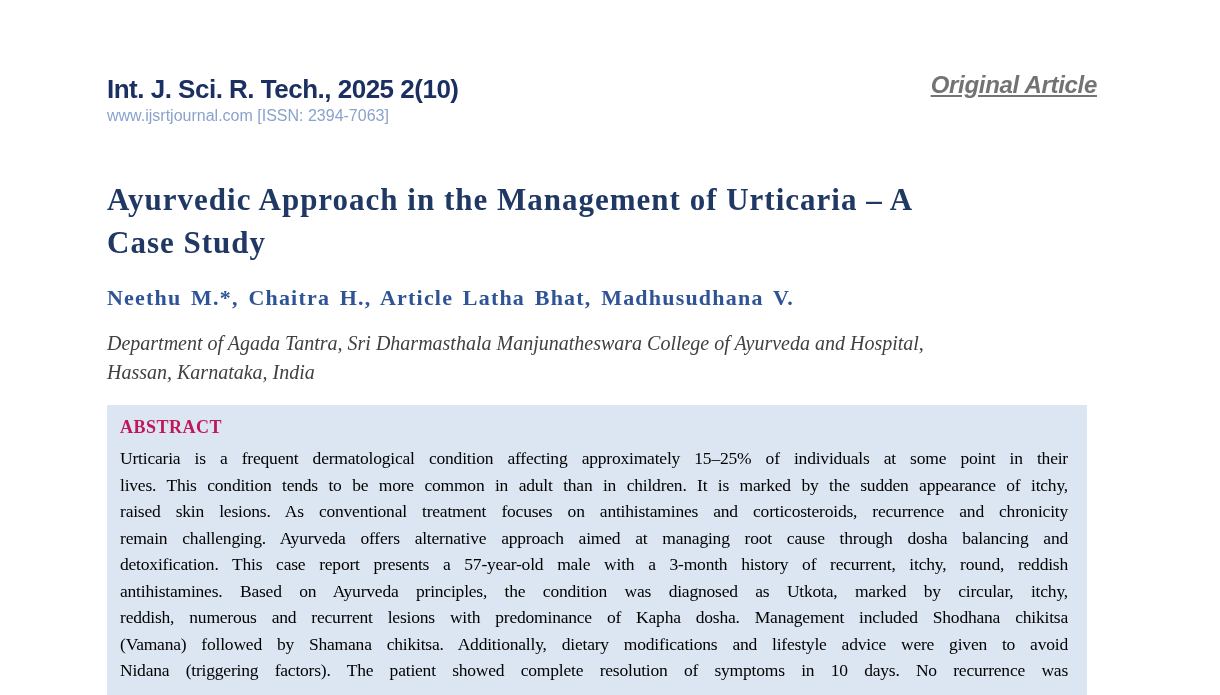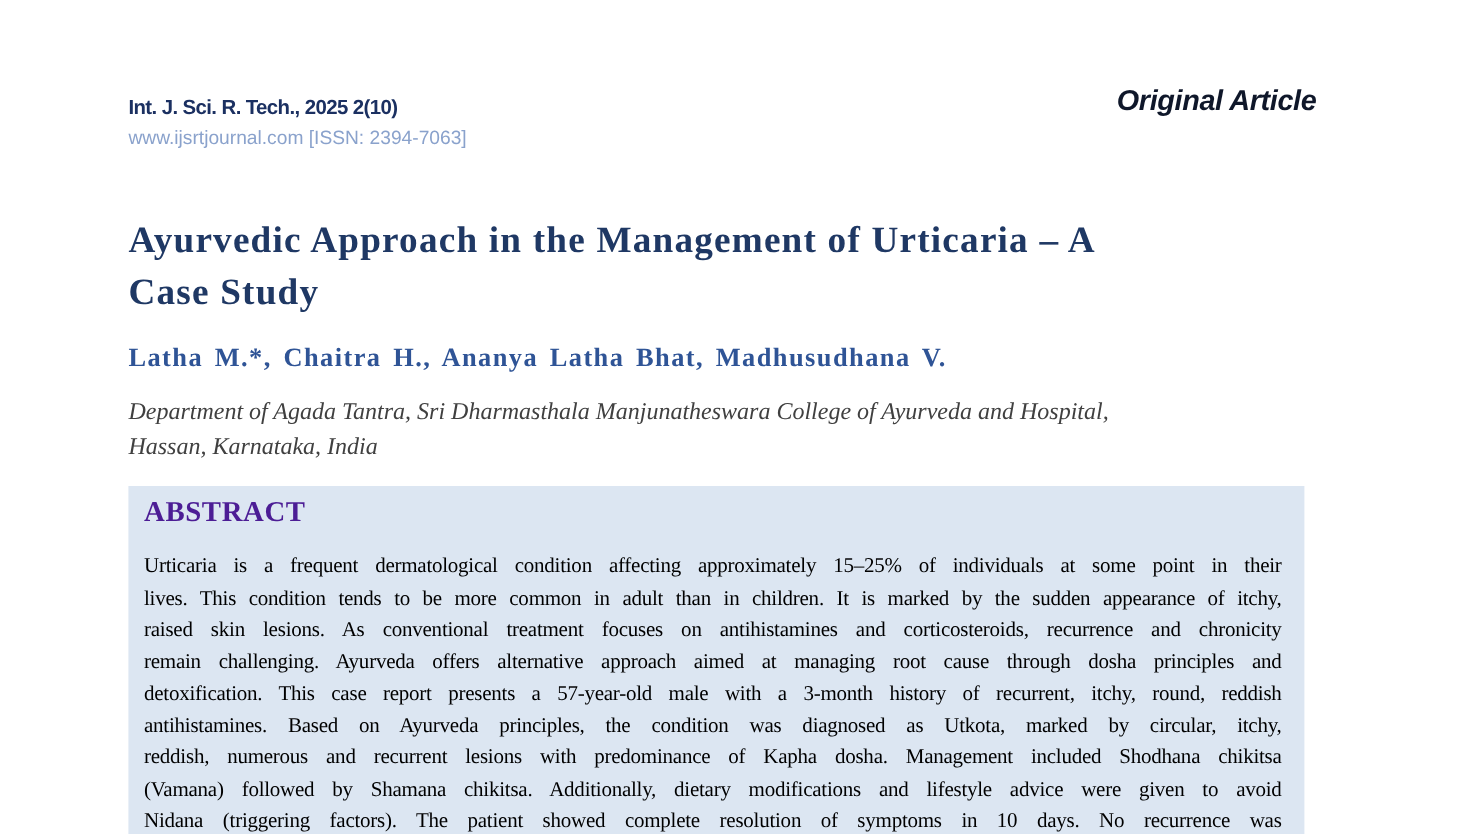--- a/index.html
+++ b/index.html
@@ -24,21 +24,21 @@
 
   
   .journal-block {
     position: absolute;
     left: 107px;
     top: 74px;
     font-family: "Liberation Sans", sans-serif;
   }
   .journal-title {
     font-weight: bold;
-    font-size: 17px;
+    font-size: 26px;
     line-height: 31px;
     letter-spacing: -0.5px;
     color: #1b3061;
   }
   .journal-sub {
     font-size: 16px;
     line-height: 22px;
     color: #8aa2cc;
   }
   .journal-sub.first { margin-top: 7px; }
@@ -46,21 +46,22 @@
   
   .article-type {
     position: absolute;
     right: 123px;
     top: 71px;
     font-family: "Liberation Sans", sans-serif;
     font-style: italic;
     font-weight: bold;
     font-size: 24px;
     letter-spacing: -0.3px;
-    color: #0f172a;
+    color: #737373;
+    text-decoration: underline;
   }
 
   
   .article-title {
     position: absolute;
     left: 107px;
     top: 178px;
     width: 1000px;
     margin: 0;
     font-family: "Liberation Serif", serif;
@@ -104,25 +105,25 @@
     left: 107px;
     top: 405px;
     width: 980px;
     height: 335px;
     box-sizing: border-box;
     background: #dce6f2;
     padding: 10px 19px 0 13px;
   }
   .abstract-heading {
     font-weight: bold;
-    font-size: 24px;
+    font-size: 18px;
     line-height: 24px;
     letter-spacing: 0.5px;
-    color: #4c1d95;
-    margin-bottom: 19px;
+    color: #be185d;
+    margin-bottom: 6px;
   }
   .abs-line {
     font-size: 17.5px;
     line-height: 26.5px;
     letter-spacing: -0.2px;
     color: #000000;
     text-align: justify;
     text-align-last: justify;
   }
 </style>
@@ -136,33 +137,33 @@
     <div class="journal-sub">www.ijsrtjournal.com [ISSN: 2394-7063]</div>
   </div>
 
   <div class="article-type">Original Article</div>
 
   <h1 class="article-title">
     <span class="title-line">Ayurvedic Approach in the Management of Urticaria – A</span>
     <span class="title-line">Case Study</span>
   </h1>
 
-  <div class="authors-line">Latha M.*, Chaitra H., Ananya Latha Bhat, Madhusudhana V.</div>
+  <div class="authors-line">Neethu M.*, Chaitra H., Article Latha Bhat, Madhusudhana V.</div>
 
   <div class="affiliation">
     <div>Department of Agada Tantra, Sri Dharmasthala Manjunatheswara College of Ayurveda and Hospital,</div>
     <div>Hassan, Karnataka, India</div>
   </div>
 
   <section class="abstract-section">
     <div class="abstract-heading">ABSTRACT</div>
     <div class="abs-line">Urticaria is a frequent dermatological condition affecting approximately 15–25% of individuals at some point in their</div>
     <div class="abs-line">lives. This condition tends to be more common in adult than in children. It is marked by the sudden appearance of itchy,</div>
     <div class="abs-line">raised skin lesions. As conventional treatment focuses on antihistamines and corticosteroids, recurrence and chronicity</div>
-    <div class="abs-line">remain challenging. Ayurveda offers alternative approach aimed at managing root cause through dosha principles and</div>
+    <div class="abs-line">remain challenging. Ayurveda offers alternative approach aimed at managing root cause through dosha balancing and</div>
     <div class="abs-line">detoxification. This case report presents a 57-year-old male with a 3-month history of recurrent, itchy, round, reddish</div>
     <div class="abs-line">antihistamines. Based on Ayurveda principles, the condition was diagnosed as Utkota, marked by circular, itchy,</div>
     <div class="abs-line">reddish, numerous and recurrent lesions with predominance of Kapha dosha. Management included Shodhana chikitsa</div>
     <div class="abs-line">(Vamana) followed by Shamana chikitsa. Additionally, dietary modifications and lifestyle advice were given to avoid</div>
     <div class="abs-line">Nidana (triggering factors). The patient showed complete resolution of symptoms in 10 days. No recurrence was</div>
   </section>
 
 </div>
 
 </body></html>

